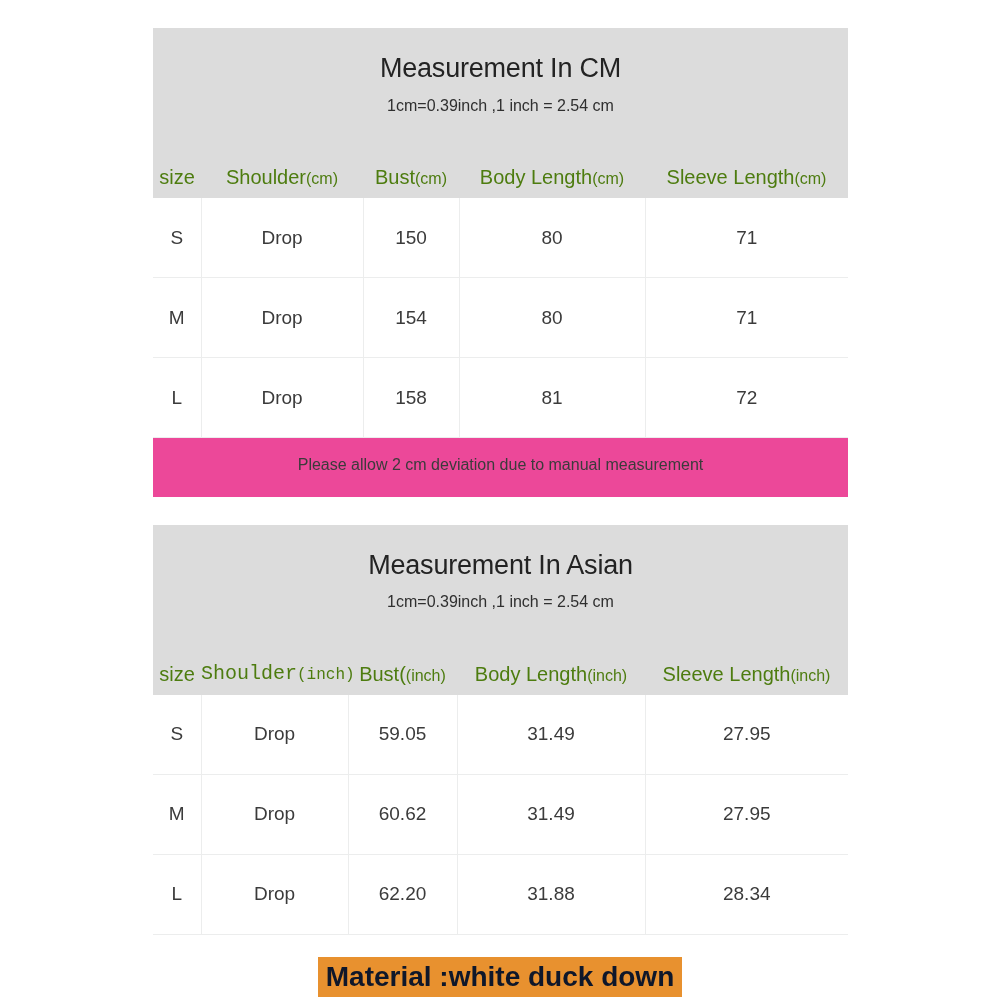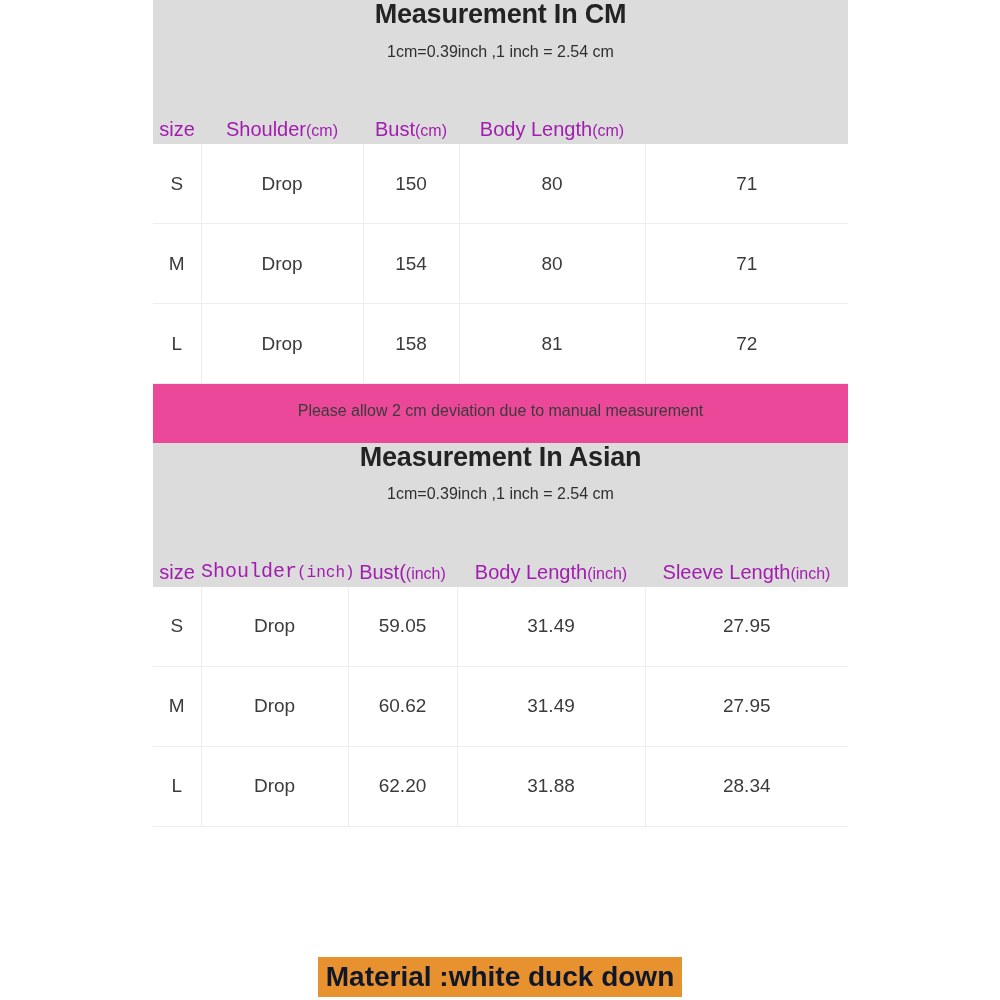--- a/index.html
+++ b/index.html
@@ -25,45 +25,47 @@
 
   
   .gray-block {
     background: #dcdcdc;
     width: 100%;
   }
 
   .section-title {
     text-align: center;
     font-size: 27px;
-    font-weight: bold;
+    font-weight: normal;
     color: #232323;
     letter-spacing: -0.2px;
+    padding-top: 26px;
     line-height: 1.1;
+    margin-top: 28px;
   }
 
   .section-sub {
     text-align: center;
     font-size: 16px;
     color: #2f2f2f;
     padding-top: 13px;
     line-height: 1.1;
   }
 
   .header-row {
     display: flex;
     align-items: flex-end;
     height: 62px;
     margin-top: 22px;
   }
   .header-cell {
     font-size: 20px;
-    color: #a21caf;
-    text-align: center;
-    padding-bottom: 5px;
+    color: #4d7c0f;
+    text-align: center;
+    padding-bottom: 11px;
     white-space: nowrap;
     line-height: 1;
   }
   .header-cell .unit {
     font-size: 16px;
   }
 
   
   .data-table {
     width: 100%;
@@ -131,20 +133,23 @@
       </div>
       <div class="header-cell" style="width:162px;">
         <span>Shoulder</span><span class="unit">(cm)</span>
       </div>
       <div class="header-cell" style="width:96px;">
         <span>Bust</span><span class="unit">(cm)</span>
       </div>
       <div class="header-cell" style="width:186px;">
         <span>Body Length</span><span class="unit">(cm)</span>
       </div>
+      <div class="header-cell" style="width:203px;">
+        <span>Sleeve Length</span><span class="unit">(cm)</span>
+      </div>
     </div>
   </div>
 
   <table class="data-table">
     <colgroup>
       <col style="width:48px;">
       <col style="width:162px;">
       <col style="width:96px;">
       <col style="width:186px;">
       <col style="width:203px;">

